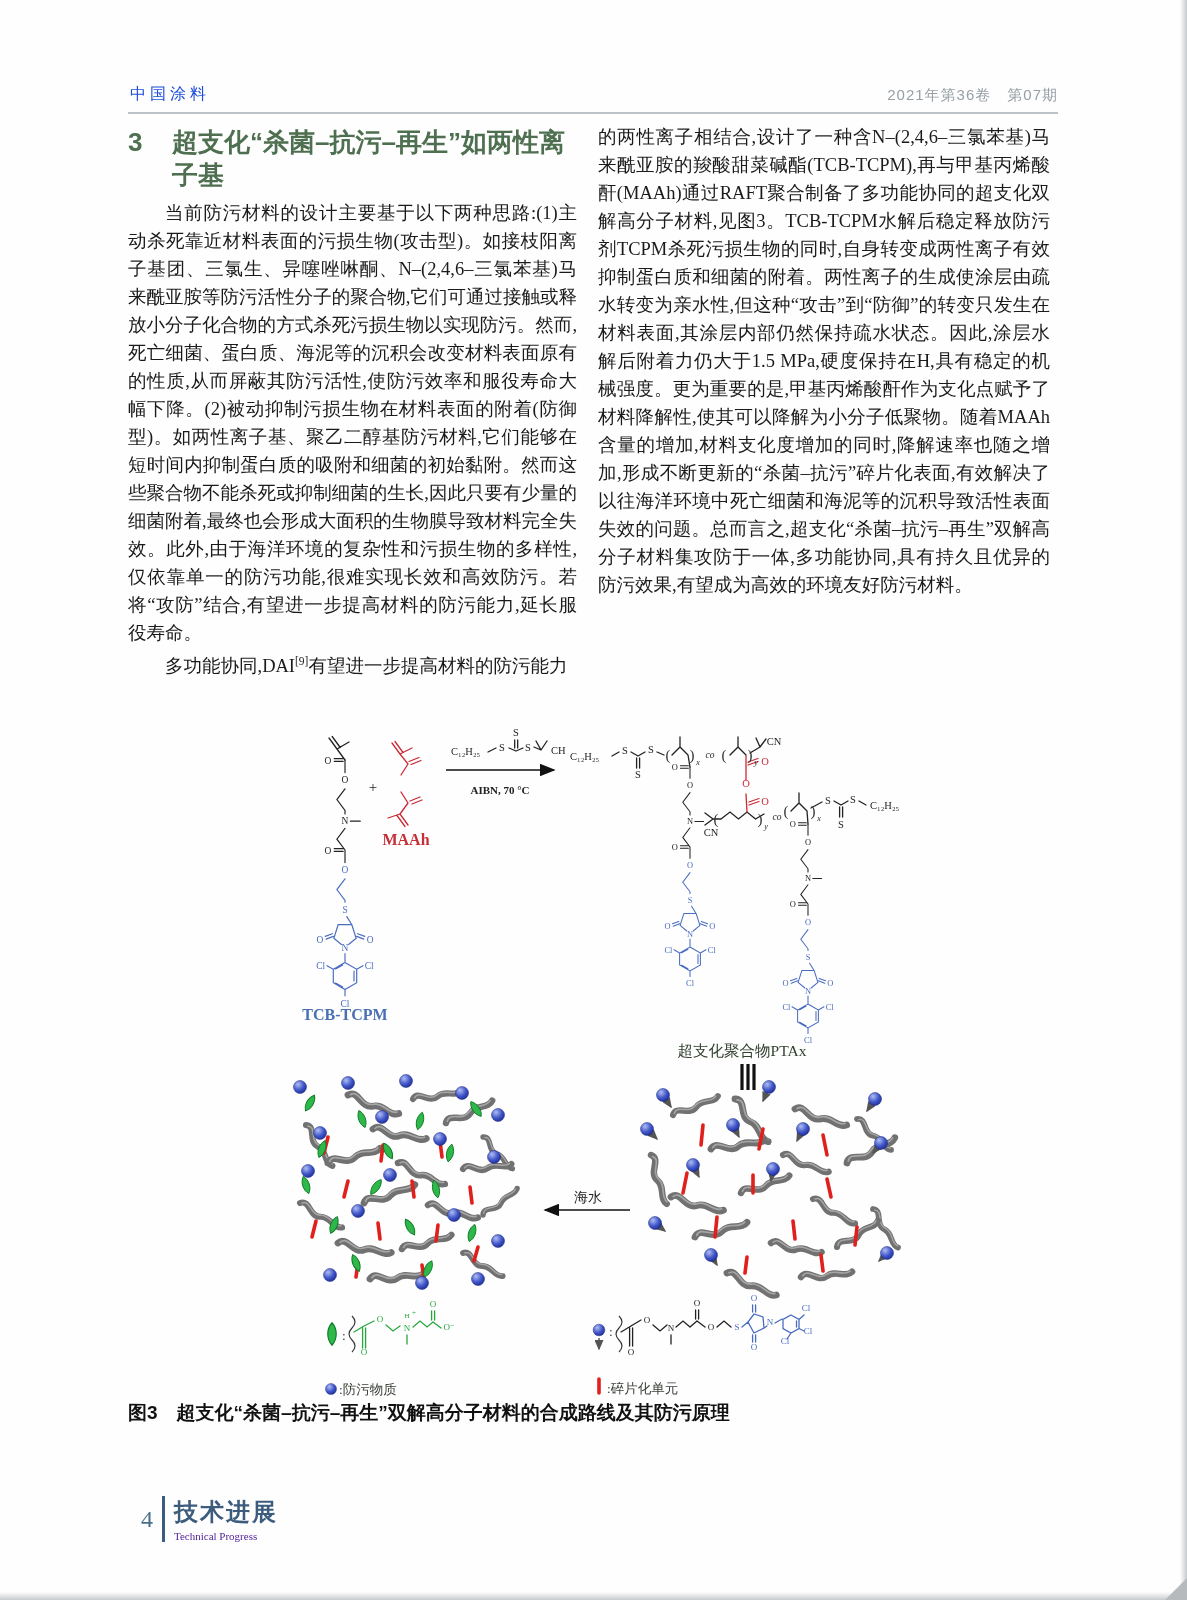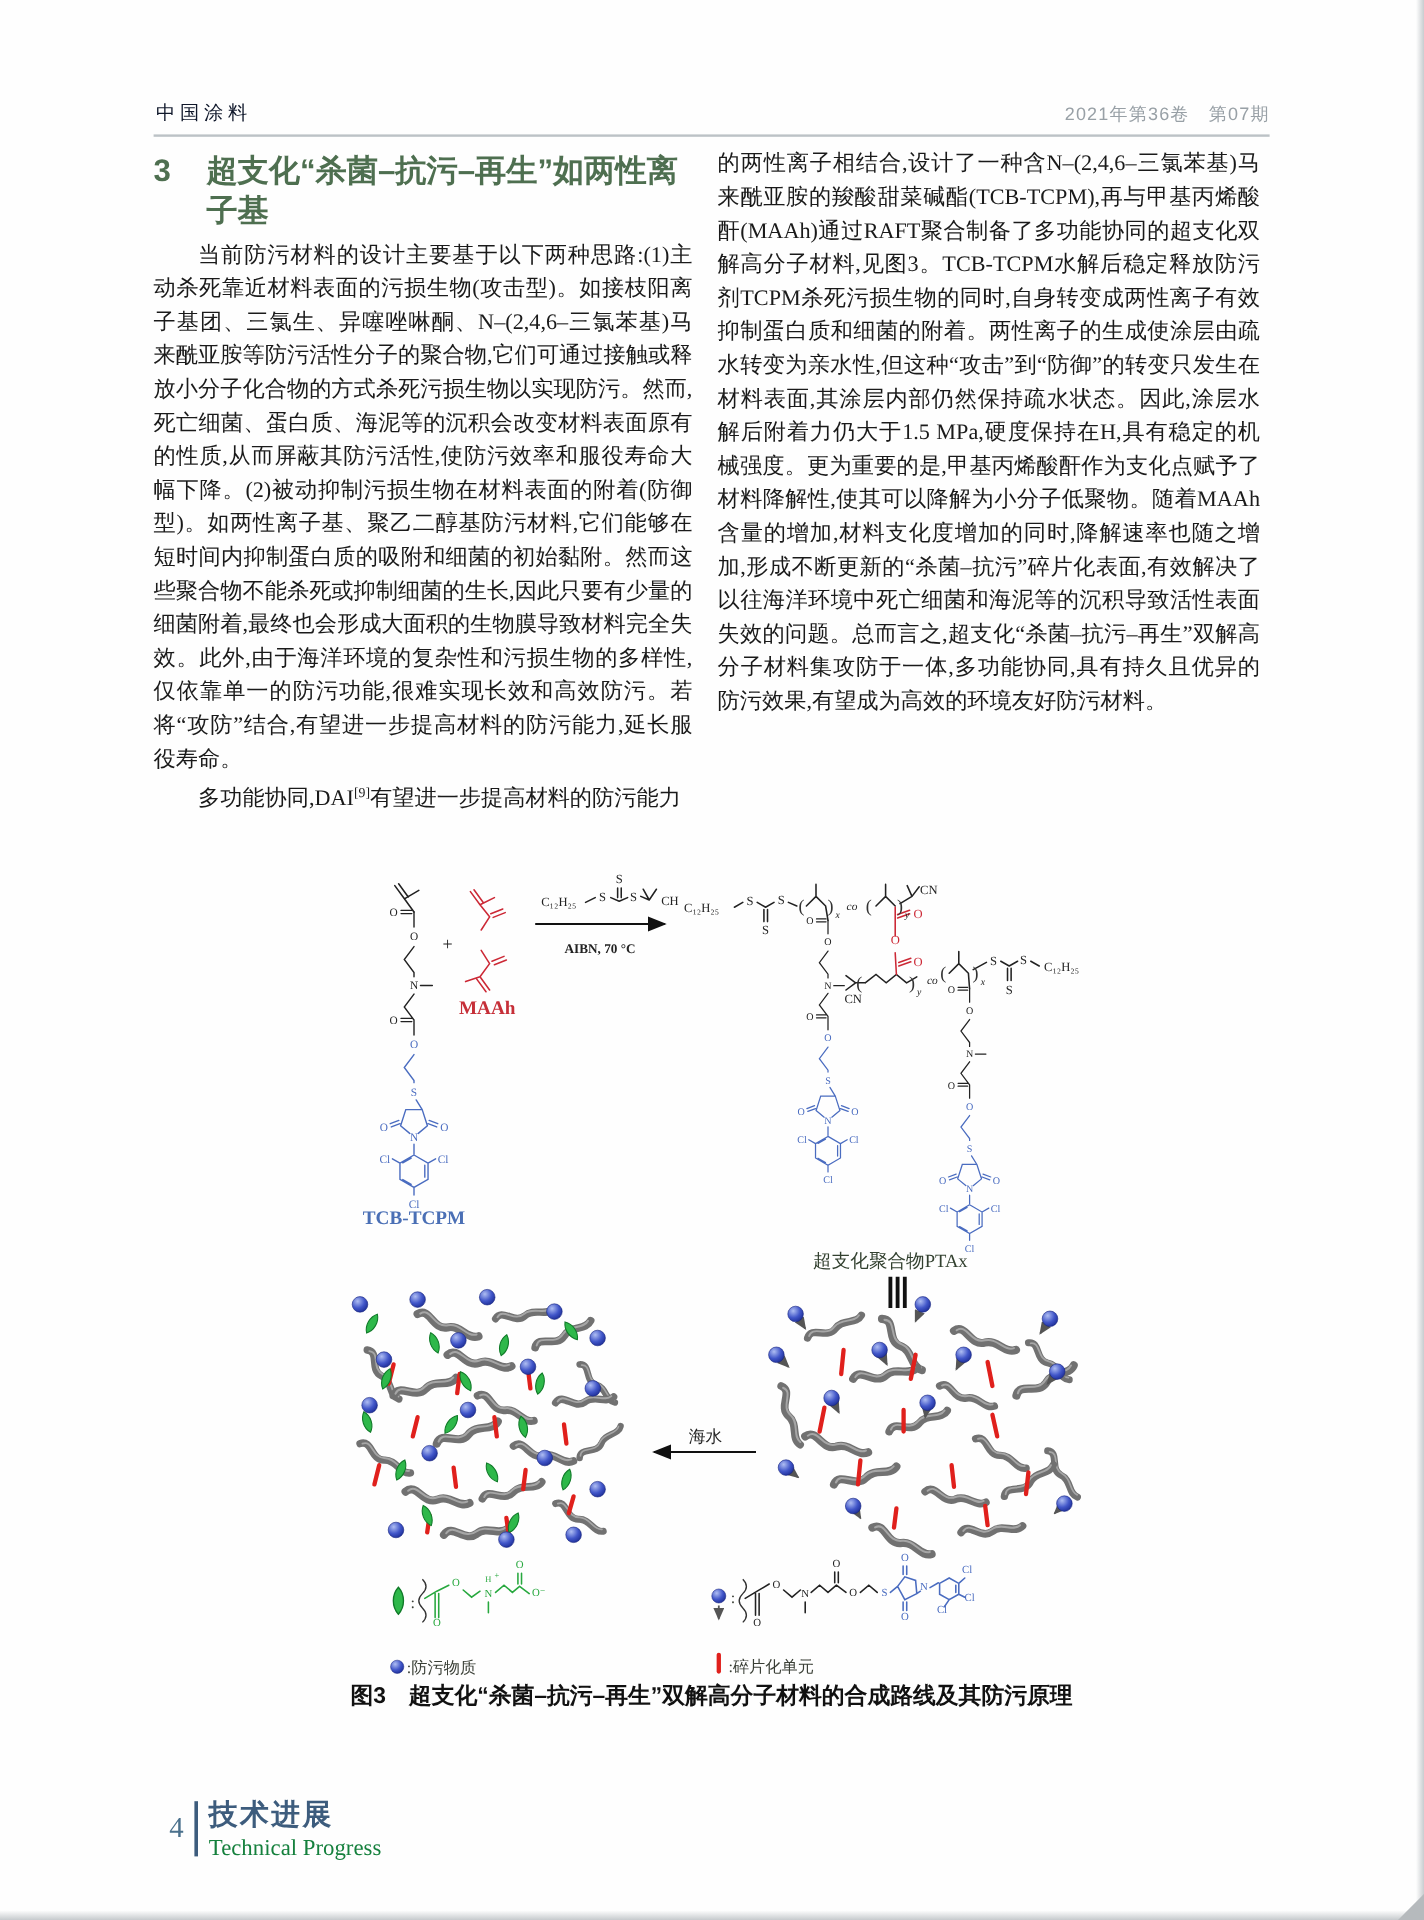--- a/index.html
+++ b/index.html
@@ -1,20 +1,20 @@
 <!DOCTYPE html>
 <html><head>
 <meta charset="utf-8">
 <style>
   html,body{margin:0;padding:0;background:#e8e8e8;}
   .page{position:relative;width:1187px;height:1600px;background:#fefefe;margin:0 auto;overflow:hidden;
         font-family:"Liberation Serif","DejaVu Serif",serif;color:#1a1a1a;}
   
   .journal{position:absolute;left:130px;top:84px;font-family:"Liberation Sans","DejaVu Sans",sans-serif;
-           font-size:16px;letter-spacing:4px;color:#0f172a;}
+           font-size:16px;letter-spacing:4px;color:#1d4ed8;}
   .issue{position:absolute;right:129px;top:86px;font-family:"Liberation Sans","DejaVu Sans",sans-serif;
          font-size:15px;color:#98a0a6;letter-spacing:1px;}
   .hrule{position:absolute;left:128px;top:112px;width:930px;height:2px;background:#bcc2c6;}
   
   .col{position:absolute;text-align:justify;}
   .col.leftcol{left:128px;top:126px;width:449px;}
   .col.rightcol{left:598px;top:123px;width:452px;}
   .heading{display:flex;font-family:"Liberation Sans","DejaVu Sans",sans-serif;font-weight:bold;
            font-size:26px;line-height:33px;color:#4e6f50;margin-bottom:7px;text-align:left;}
   .hnum{width:44px;flex:none;}
@@ -46,33 +46,33 @@
   .atr{fill:#cc2936;font-size:10.5px;text-anchor:middle;}
   .atg{fill:#27a83e;font-size:9px;text-anchor:middle;}
   .atg7{fill:#27a83e;font-size:7px;text-anchor:middle;}
   .lred{font-size:16px;font-weight:bold;fill:#c62f38;text-anchor:middle;}
   .lblue{font-size:16px;font-weight:bold;fill:#4a6fb5;text-anchor:middle;}
   .lk16{font-size:15.5px;fill:#32402f;text-anchor:middle;}
   .lk14{font-size:14px;fill:#222;text-anchor:middle;}
   .leg{font-size:13.5px;fill:#3a3f36;text-anchor:start;}
   .cond{font-size:11px;font-weight:bold;fill:#222;text-anchor:middle;}
   
-  .cap-zh{position:absolute;left:128px;top:1400px;width:930px;text-align:center;
+  .cap-zh{position:absolute;left:128px;top:1400px;width:930px;text-align:left;
           font-family:"Liberation Sans","DejaVu Sans",sans-serif;font-weight:bold;font-size:19px;color:#111;}
   .cap-en{position:absolute;left:64px;top:1431px;width:1058px;text-align:center;
           font-weight:bold;font-size:18px;color:#111;}
   .cap-en2{position:absolute;left:64px;top:1461px;width:1058px;text-align:center;
            font-weight:bold;font-size:18px;color:#111;}
   
   .footer{position:absolute;left:141px;top:1496px;display:flex;align-items:center;}
   .pg{font-size:24px;color:#4a708c;margin-right:9px;}
   .fbar{width:3px;height:46px;background:#3d5c7d;margin-right:9px;}
   .fzh{font-family:"Liberation Sans","DejaVu Sans",sans-serif;font-size:24px;font-weight:bold;
        color:#3d5c7d;letter-spacing:2px;}
-  .fen{font-size:19px;color:#15803d;margin-top:2px;}
+  .fen{font-size:11px;color:#4c1d95;margin-top:2px;}
   
   .edge-r{position:absolute;right:0;top:0;width:7px;height:100%;background:linear-gradient(to right,rgba(255,255,255,0),#c6cacd);}
   .edge-b{position:absolute;left:0;bottom:0;width:100%;height:8px;background:linear-gradient(to bottom,rgba(255,255,255,0),#c6cacd);}
   .curl{position:absolute;right:0;bottom:0;width:0;height:0;border-left:22px solid transparent;border-bottom:22px solid #b6babd;}
 </style>
 </head>
 <body>
 
 <div class="page">
 

